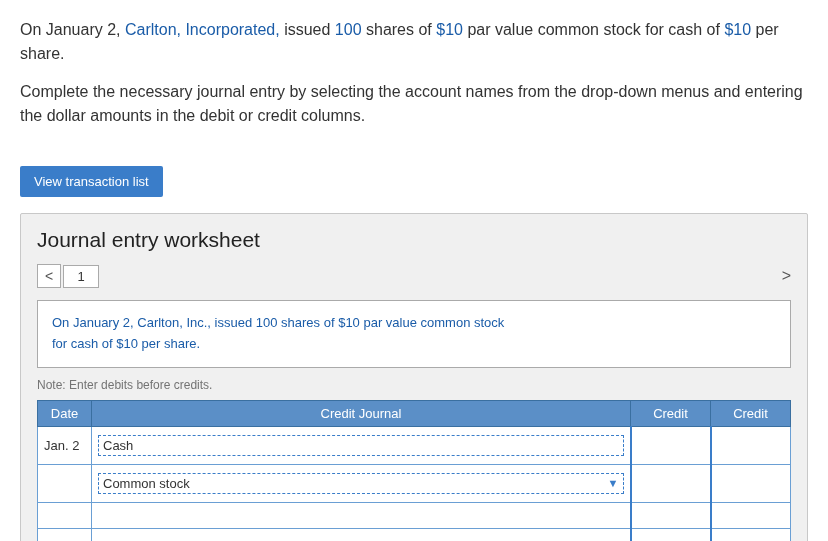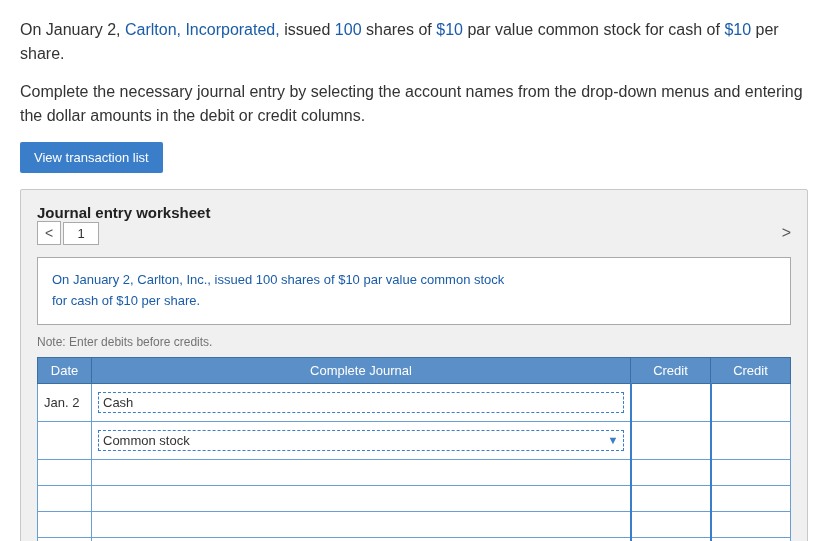--- a/index.html
+++ b/index.html
@@ -24,30 +24,32 @@
     .btn-view {
       background: #3a7dc9;
       color: #fff;
       border: none;
       padding: 8px 14px;
       font-size: 13px;
       cursor: pointer;
       border-radius: 2px;
       margin-bottom: 16px;
       display: inline-block;
+      margin-top: 24px;
     }
     .worksheet-container {
       border: 1px solid #c8c8c8;
       background: #f0f0f0;
       padding: 14px 16px 18px 16px;
       border-radius: 2px;
     }
     .worksheet-title {
-      font-size: 15px;
-      font-weight: bold;
+      font-size: 21px;
+      font-weight: normal;
+      margin-bottom: 12px;
       color: #222;
     }
     .nav-row {
       display: flex;
       align-items: center;
       margin-bottom: 12px;
     }
     .nav-btn {
       background: none;
       border: 1px solid #aaa;
@@ -185,21 +187,21 @@
     <span>On January 2, Carlton, Inc., issued 100 shares of $10 par value common stock</span><br>
     <span>for cash of $10 per share.</span>
   </div>
 
   <p class="note-text">Note: Enter debits before credits.</p>
 
   <table class="journal-table">
     <thead>
       <tr>
         <th class="th-date">Date</th>
-        <th class="th-journal">Complete Journal</th>
+        <th class="th-journal">Credit Journal</th>
         <th class="th-debit">Credit</th>
         <th class="th-credit">Credit</th>
       </tr>
     </thead>
     <tbody>
 
       <tr>
         <td class="td-date">Jan. 2</td>
         <td class="td-journal">
           <div class="account-select">

